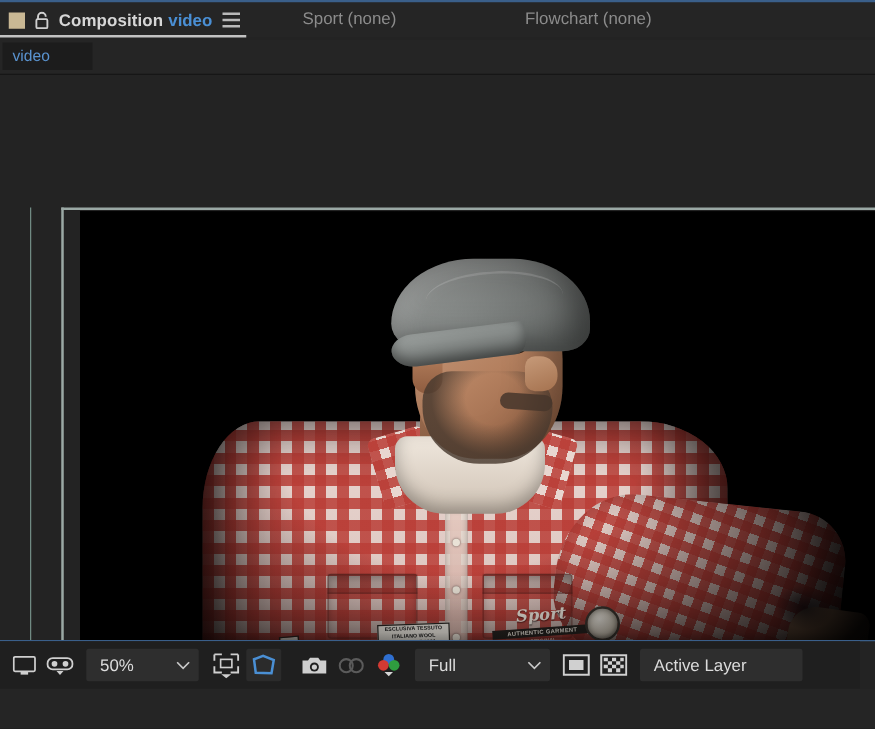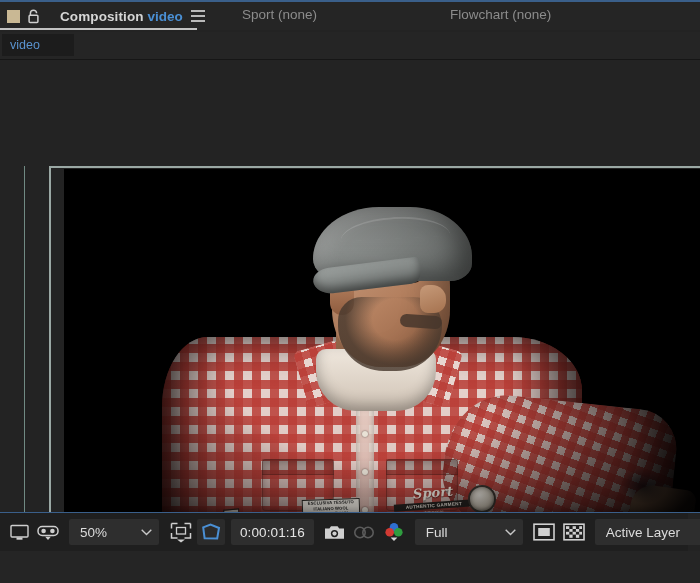--- a/index.html
+++ b/index.html
@@ -57,21 +57,20 @@
     position: relative;
     flex: 0 0 auto;
   }
   .lock-icon svg { display: block; }
 
   .tab-title {
     font-size: 13.5px;
     color: #d6d6d6;
     font-weight: 600;
     letter-spacing: 0.1px;
-    margin-left: 13px;
   }
   .tab-comp-name {
     font-size: 13.5px;
     color: #4a8fd4;
     font-weight: 600;
     margin-left: -3px;
   }
 
   .hamburger {
     width: 14px; height: 12px;
@@ -87,21 +86,21 @@
     width: 100%;
   }
 
   .tab-inactive {
     font-size: 13.5px;
     color: #8c8c8c;
     white-space: nowrap;
   }
 
   .tab-layer   { position: absolute; left: 242px; top: 5px; }
-  .tab-flow    { position: absolute; left: 420px; top: 5px; margin-left: 30px; }
+  .tab-flow    { position: absolute; left: 420px; top: 5px; }
 
   .active-underline {
     position: absolute;
     left: 0; top: 28px;
     width: 197px; height: 2px;
     background: #c2c2c2;
   }
 
   
   .compstrip {
@@ -726,23 +725,20 @@
     </div>
 
     <div class="tb-toggle-on">
       <svg width="22" height="18" viewBox="0 0 22 18">
         <path d="M3.2 4.4 L10.5 1.6 L19 5 L17.2 15.5 L4.6 15.2 Z" fill="none" stroke="#4a8fd4" stroke-width="2"></path>
       </svg>
     </div>
 
     <div class="tb-sep"></div>
 
-    <div class="timecode">
-      <span>0:00:01:16</span>
-    </div>
 
     <div class="tb-sep"></div>
 
     <div class="tb-btn">
       <svg width="21" height="17" viewBox="0 0 21 17">
         <path d="M1 4.4 h4.4 l1.6 -2.2 h6.6 l1.6 2.2 H20 v10.4 H1 z" fill="#cfcfcf"></path>
         <circle cx="10.5" cy="9.6" r="3.6" fill="#1f1f1f"></circle>
         <circle cx="10.5" cy="9.6" r="2.1" fill="#cfcfcf"></circle>
       </svg>
     </div>

